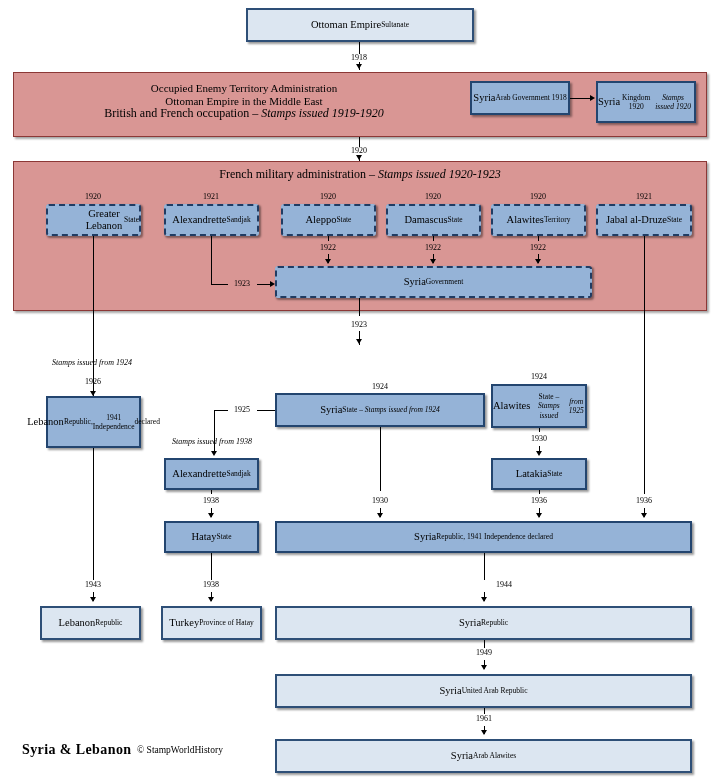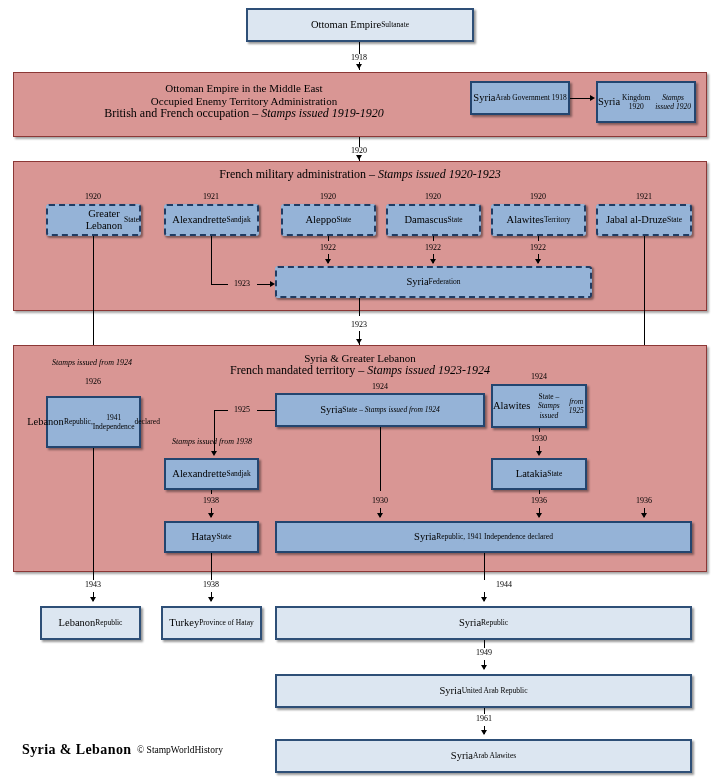--- a/index.html
+++ b/index.html
@@ -56,22 +56,22 @@
     <div class="t2">Sultanate</div>
   </div>
 
   <div class="v" style="left:359px;top:42px;height:12px;"></div>
   <div class="ylab" style="left:339px;top:53px;width:40px;">1918</div>
   <div class="v" style="left:359px;top:62px;height:8px;"></div>
   <div class="arrow-d" style="left:355.5px;top:64px;"></div>
 
   <div class="panel" style="left:13px;top:72px;width:694px;height:65px;">
     <div class="panel-head" style="top:9px;left:0;width:460px;">
+      <div class="panel-title">Occupied Enemy  Territory Administration</div>
       <div class="panel-title">Ottoman Empire in the Middle East</div>
-      <div class="panel-title">Occupied Enemy  Territory Administration</div>
       <div class="panel-sub">
         <span>British and French occupation – </span><i>Stamps issued 1919-1920</i>
       </div>
     </div>
   </div>
 
   <div class="box b-mid" style="left:470px;top:81px;width:100px;height:34px;">
     <div class="t1">Syria</div>
     <div class="t2">Arab Government 1918</div>
   </div>
@@ -150,41 +150,33 @@
   <div class="arrow-d" style="left:534.5px;top:259px;"></div>
 
   <div class="v" style="left:211px;top:236px;height:48px;"></div>
   <div class="h" style="left:211px;top:284px;width:17px;"></div>
   <div class="ylab" style="left:229px;top:279px;width:26px;">1923</div>
   <div class="h" style="left:257px;top:284px;width:15px;"></div>
   <div class="arrow-r" style="left:270px;top:280.5px;"></div>
 
   <div class="box b-dash" style="left:275px;top:266px;width:317px;height:32px;">
     <div class="t1">Syria</div>
-    <div class="t2">Federation</div>
+    <div class="t2">Government</div>
   </div>
 
   <div class="v" style="left:93px;top:236px;height:160px;"></div>
   <div class="arrow-d" style="left:89.5px;top:391px;"></div>
 
   <div class="v" style="left:644px;top:236px;height:258px;"></div>
 
   <div class="v" style="left:359px;top:298px;height:18px;"></div>
   <div class="ylab" style="left:339px;top:320px;width:40px;">1923</div>
   <div class="v" style="left:359px;top:331px;height:14px;"></div>
   <div class="arrow-d" style="left:355.5px;top:339px;"></div>
 
-  <div class="panel" style="left:13px;top:345px;width:694px;height:227px;">
-    <div class="panel-head" style="top:6px;">
-      <div class="panel-title">Syria &amp; Greater Lebanon</div>
-      <div class="panel-sub">
-        <span>French mandated territory – </span><i>Stamps issued 1923-1924</i>
-      </div>
-    </div>
-  </div>
 
   <div class="note" style="left:52px;top:358px;">Stamps issued from 1924</div>
   <div class="ylab" style="left:73px;top:377px;width:40px;">1926</div>
 
   <div class="box b-mid" style="left:46px;top:396px;width:95px;height:52px;">
     <div class="t1">Lebanon</div>
     <div class="t2">Republic,</div>
     <div class="t2">1941 Independence</div>
     <div class="t2">declared</div>
   </div>

